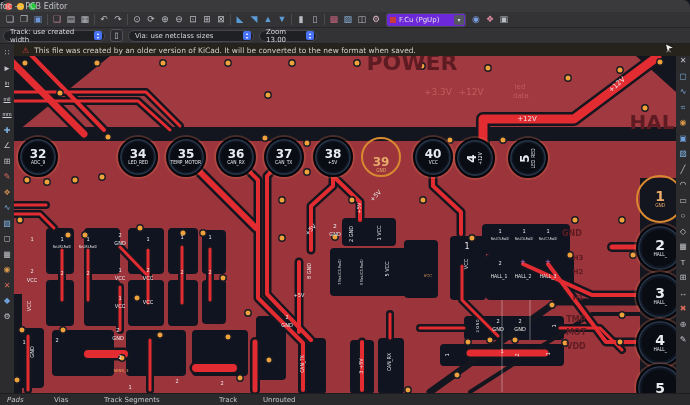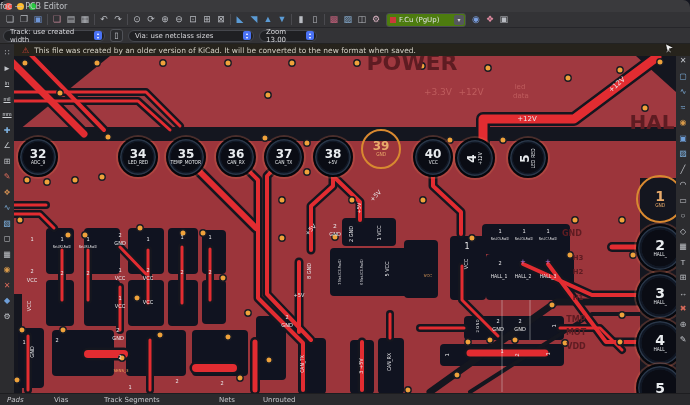--- a/index.html
+++ b/index.html
@@ -9,21 +9,21 @@
   
   #titlebar{left:0;top:0;width:690px;height:12px;background:#3a3a3d;z-index:30;
             border-radius:7px 7px 0 0;display:flex;align-items:center}
   .tlight{width:7px;height:7px;border-radius:50%;margin-left:5px;display:inline-block}
   #titletext{position:absolute;left:0;right:0;text-align:left;font-size:8px;color:#bfc2c6}
   #maintoolbar{left:0;top:12px;width:690px;height:16px;background:#333336;z-index:30;
                display:flex;align-items:center;padding-left:3px;box-sizing:border-box;border-bottom:1px solid #26262a}
   .tbtn{width:14px;height:13px;font-size:9px;line-height:13px;text-align:center;color:#b9bcc2;
         background:transparent;border:0;padding:0;flex:0 0 auto}
   .vsep{width:1px;height:11px;background:#4a4a4f;margin:0 2px;flex:0 0 auto}
-  #layerdd{display:flex;align-items:center;height:12px;background:#4d7c0f;border:1px solid #4a4c52;
+  #layerdd{display:flex;align-items:center;height:12px;background:#6d28d9;border:1px solid #4a4c52;
            border-radius:3px;margin:0 3px;padding:0 1px 0 3px;gap:3px;flex:0 0 auto}
   #layerdd .sw{width:6px;height:6px;background:#cb3a3a;display:inline-block}
   #layerdd .lbl{font-size:7px;color:#e2e2e6;width:52px}
   #layerdd .arr{width:10px;height:10px;background:#55575e;border-radius:2px;color:#d6d6da;
                 font-size:6px;line-height:10px;text-align:center}
   #settingsbar{left:0;top:28px;width:690px;height:16px;background:#333336;z-index:30;
                display:flex;align-items:center;gap:5px;padding-left:3px;box-sizing:border-box;
                border-bottom:1px solid #222}
   .dd{display:flex;align-items:center;background:#1f2023;border:1px solid #45474d;border-radius:6px;
       height:12px;font-size:7px;color:#d8d8dc;padding:0 2px 0 6px;box-sizing:border-box;gap:4px}
@@ -259,21 +259,21 @@
     </div><div class="pad" style="left: 264px; top: 137px; width: 40px; height: 40px;">
       <div class="inner">
         <span class="n">37</span>
         <span class="t">CAN_TX</span>
       </div>
     </div><div class="pad" style="left: 313px; top: 137px; width: 40px; height: 40px;">
       <div class="inner">
         <span class="n">38</span>
         <span class="t">+5V</span>
       </div>
-    </div><div class="pad nc" style="left: 361px; top: 129px; width: 40px; height: 40px;">
+    </div><div class="pad nc" style="left: 361px; top: 137px; width: 40px; height: 40px; align-items: flex-end;">
       <div class="inner">
         <span class="n">39</span>
         <span class="t">GND</span>
       </div>
     </div><div class="pad" style="left: 413px; top: 137px; width: 40px; height: 40px;">
       <div class="inner">
         <span class="n">40</span>
         <span class="t">VCC</span>
       </div>
     </div><div class="pad" style="left: 455px; top: 138px; width: 40px; height: 40px;">
@@ -435,17 +435,17 @@
     <button class="sbtn">↔</button>
     <button class="sbtn" style="color: rgb(216, 106, 90);">✖</button>
     <button class="sbtn">⊕</button>
     <button class="sbtn">✎</button>
   </div>
 
 <div id="statusbar" class="abs">
     <span style="left: 7px; font-style: italic;">Pads</span>
     <span style="left: 54px;">Vias</span>
     <span style="left: 104px;">Track Segments</span>
-    <span style="left: 219px;">Nets</span>
+    <span style="left: 219px;">Track</span>
     <span style="left: 263px;">Unrouted</span>
   </div>
 
 <div id="cursor" class="abs">➤</div>
 
 </body></html>

